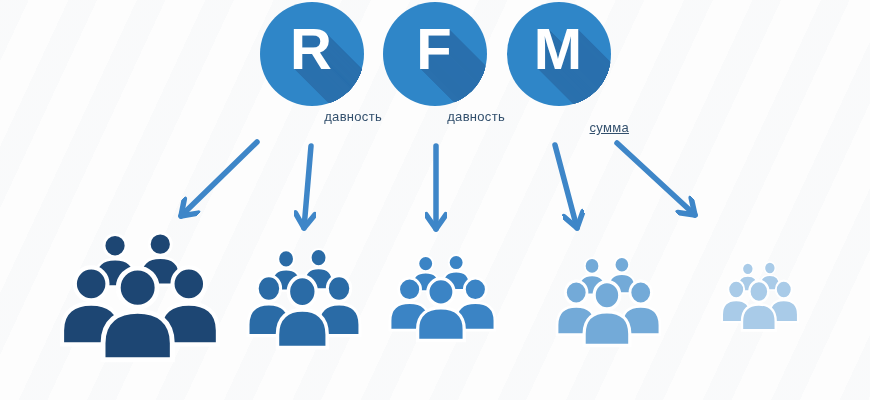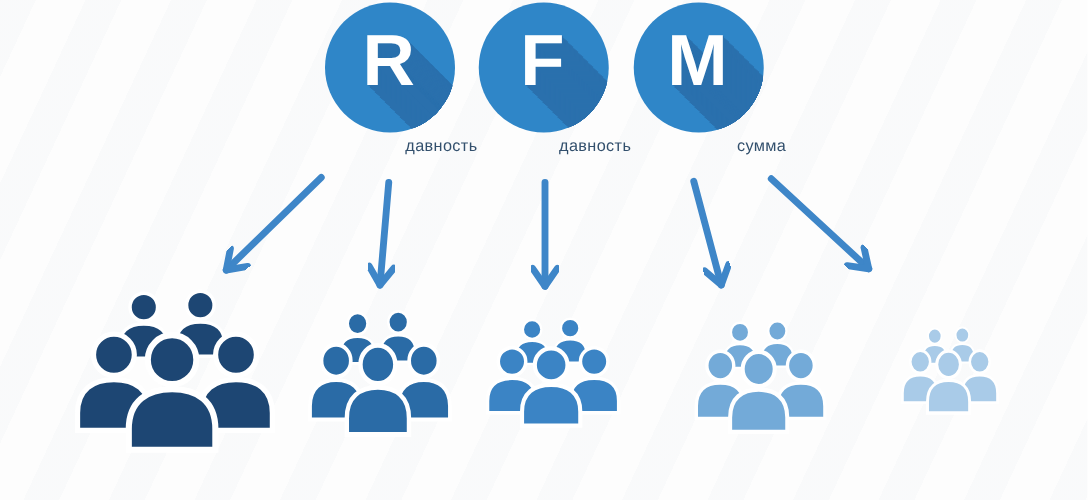--- a/index.html
+++ b/index.html
@@ -59,21 +59,21 @@
     <div class="rfm-circle" style="left: 383px; top: 2px; width: 104px; height: 104px; background: rgb(47, 134, 200);">
       <span class="rfm-letter" style="color: rgb(255, 255, 255); text-shadow: rgb(42, 112, 173) 1px 1px 0px, rgb(42, 112, 173) 2px 2px 0px, rgb(42, 112, 173) 3px 3px 0px, rgb(42, 112, 173) 4px 4px 0px, rgb(42, 112, 173) 5px 5px 0px, rgb(42, 112, 173) 6px 6px 0px, rgb(42, 112, 173) 7px 7px 0px, rgb(42, 112, 173) 8px 8px 0px, rgb(42, 112, 173) 9px 9px 0px, rgb(42, 112, 173) 10px 10px 0px, rgb(42, 112, 173) 11px 11px 0px, rgb(42, 112, 173) 12px 12px 0px, rgb(42, 112, 173) 13px 13px 0px, rgb(42, 112, 173) 14px 14px 0px, rgb(42, 112, 173) 15px 15px 0px, rgb(42, 112, 173) 16px 16px 0px, rgb(42, 112, 173) 17px 17px 0px, rgb(42, 112, 173) 18px 18px 0px, rgb(42, 112, 173) 19px 19px 0px, rgb(42, 112, 173) 20px 20px 0px, rgb(42, 112, 173) 21px 21px 0px, rgb(42, 112, 173) 22px 22px 0px, rgb(42, 112, 173) 23px 23px 0px, rgb(42, 112, 173) 24px 24px 0px, rgb(42, 112, 173) 25px 25px 0px, rgb(42, 112, 173) 26px 26px 0px, rgb(42, 112, 173) 27px 27px 0px, rgb(42, 112, 173) 28px 28px 0px, rgb(42, 112, 173) 29px 29px 0px, rgb(42, 112, 173) 30px 30px 0px, rgb(42, 112, 173) 31px 31px 0px, rgb(42, 112, 173) 32px 32px 0px, rgb(42, 112, 173) 33px 33px 0px, rgb(42, 112, 173) 34px 34px 0px, rgb(42, 112, 173) 35px 35px 0px, rgb(42, 112, 173) 36px 36px 0px, rgb(42, 112, 173) 37px 37px 0px, rgb(42, 112, 173) 38px 38px 0px, rgb(42, 112, 173) 39px 39px 0px, rgb(42, 112, 173) 40px 40px 0px, rgb(42, 112, 173) 41px 41px 0px, rgb(42, 112, 173) 42px 42px 0px, rgb(42, 112, 173) 43px 43px 0px, rgb(42, 112, 173) 44px 44px 0px, rgb(42, 112, 173) 45px 45px 0px, rgb(42, 112, 173) 46px 46px 0px, rgb(42, 112, 173) 47px 47px 0px, rgb(42, 112, 173) 48px 48px 0px;">F</span>
     </div>
     <div class="rfm-label" style="left: 365px; top: 109px; width: 140px; color: rgb(51, 80, 109);">давность</div>
   </div>
 
   <div>
     <div class="rfm-circle" style="left: 507px; top: 2px; width: 104px; height: 104px; background: rgb(47, 134, 200);">
       <span class="rfm-letter" style="color: rgb(255, 255, 255); text-shadow: rgb(42, 112, 173) 1px 1px 0px, rgb(42, 112, 173) 2px 2px 0px, rgb(42, 112, 173) 3px 3px 0px, rgb(42, 112, 173) 4px 4px 0px, rgb(42, 112, 173) 5px 5px 0px, rgb(42, 112, 173) 6px 6px 0px, rgb(42, 112, 173) 7px 7px 0px, rgb(42, 112, 173) 8px 8px 0px, rgb(42, 112, 173) 9px 9px 0px, rgb(42, 112, 173) 10px 10px 0px, rgb(42, 112, 173) 11px 11px 0px, rgb(42, 112, 173) 12px 12px 0px, rgb(42, 112, 173) 13px 13px 0px, rgb(42, 112, 173) 14px 14px 0px, rgb(42, 112, 173) 15px 15px 0px, rgb(42, 112, 173) 16px 16px 0px, rgb(42, 112, 173) 17px 17px 0px, rgb(42, 112, 173) 18px 18px 0px, rgb(42, 112, 173) 19px 19px 0px, rgb(42, 112, 173) 20px 20px 0px, rgb(42, 112, 173) 21px 21px 0px, rgb(42, 112, 173) 22px 22px 0px, rgb(42, 112, 173) 23px 23px 0px, rgb(42, 112, 173) 24px 24px 0px, rgb(42, 112, 173) 25px 25px 0px, rgb(42, 112, 173) 26px 26px 0px, rgb(42, 112, 173) 27px 27px 0px, rgb(42, 112, 173) 28px 28px 0px, rgb(42, 112, 173) 29px 29px 0px, rgb(42, 112, 173) 30px 30px 0px, rgb(42, 112, 173) 31px 31px 0px, rgb(42, 112, 173) 32px 32px 0px, rgb(42, 112, 173) 33px 33px 0px, rgb(42, 112, 173) 34px 34px 0px, rgb(42, 112, 173) 35px 35px 0px, rgb(42, 112, 173) 36px 36px 0px, rgb(42, 112, 173) 37px 37px 0px, rgb(42, 112, 173) 38px 38px 0px, rgb(42, 112, 173) 39px 39px 0px, rgb(42, 112, 173) 40px 40px 0px, rgb(42, 112, 173) 41px 41px 0px, rgb(42, 112, 173) 42px 42px 0px, rgb(42, 112, 173) 43px 43px 0px, rgb(42, 112, 173) 44px 44px 0px, rgb(42, 112, 173) 45px 45px 0px, rgb(42, 112, 173) 46px 46px 0px, rgb(42, 112, 173) 47px 47px 0px, rgb(42, 112, 173) 48px 48px 0px;">M</span>
     </div>
-    <div class="rfm-label" style="left: 489px; top: 109px; width: 140px; color: rgb(51, 80, 109);">сумма</div>
+    <div class="rfm-label" style="left: 489px; top: 120px; width: 140px; color: rgb(51, 80, 109); text-decoration: underline;">сумма</div>
   </div>
 
   <svg class="arrows-layer" viewBox="0 0 870 400" aria-hidden="true">
     <defs>
       <marker id="ah" viewBox="0 0 10 10" refX="8.5" refY="5" markerWidth="4" markerHeight="4" markerUnits="strokeWidth" orient="auto">
         <path id="ah-path" d="M2 0.5 L8.5 5 L2 9.5" fill="none" stroke="#3e86c8" stroke-width="2.5" stroke-linecap="round" stroke-linejoin="round"></path>
       </marker>
       <symbol id="person" overflow="visible">
         <path d="M3.2 40 L3.2 33 C3.2 23.5 9.5 19.5 18 19.5 C26.5 19.5 32.8 23.5 32.8 33 L32.8 40 Z" fill="currentColor" stroke="#ffffff" stroke-width="2.1"></path>
         <circle cx="18" cy="9.5" r="8.3" fill="currentColor" stroke="#ffffff" stroke-width="2.1"></circle>

